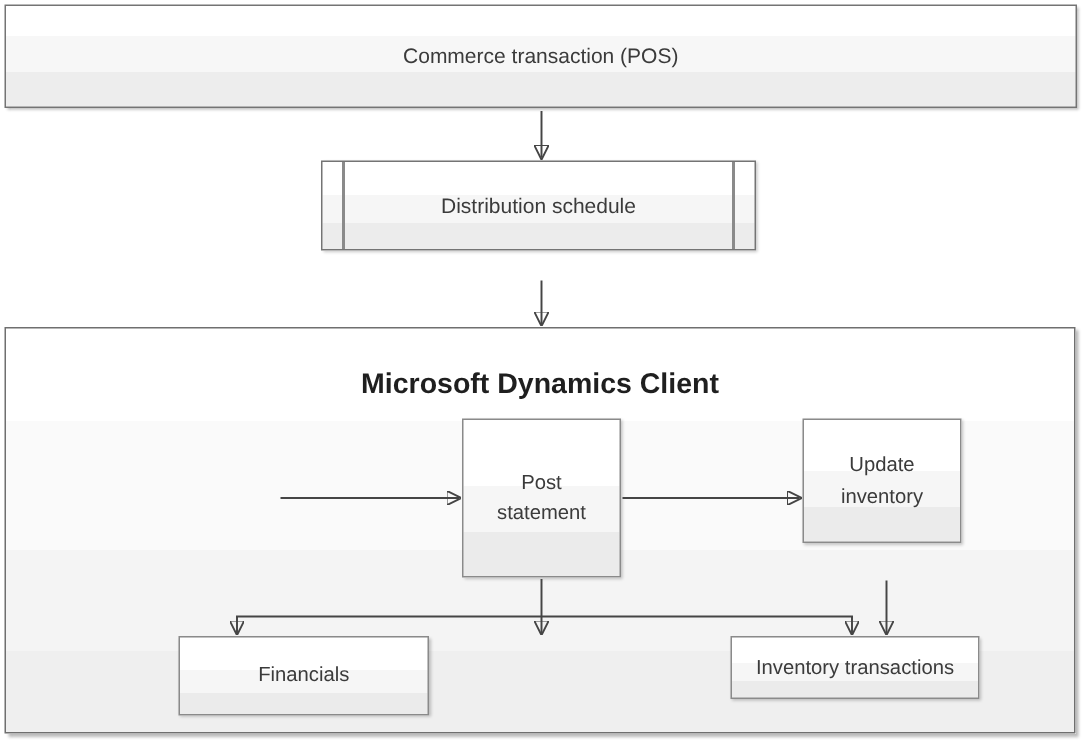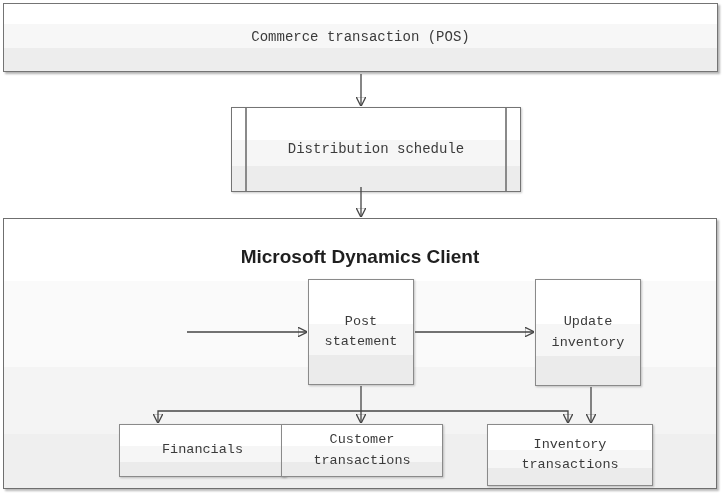--- a/index.html
+++ b/index.html
@@ -18,32 +18,32 @@
     align-items: center;
     justify-content: center;
     text-align: center;
     box-sizing: border-box;
     border: 1px solid #8a8a8a;
     background: linear-gradient(180deg, #ffffff 0%, #ffffff 42%, #f6f6f6 42%, #f6f6f6 72%, #ebebeb 72%, #ebebeb 100%);
     box-shadow: 1px 1px 2px rgba(0,0,0,0.22);
     font-size: 13.5px;
     line-height: 1.5;
   }
-  .node .label { display: block; width: 100%; padding: 0 10px; font-family: Liberation Mono, monospace; }
+  .node .label { display: block; width: 100%; padding: 0 10px; }
 
   .banner {
     left: 3px; top: 3px; width: 715px; height: 69px;
     border-color: #747474;
     font-size: 14px;
     background: linear-gradient(180deg, #ffffff 0%, #ffffff 30%, #f7f7f7 30%, #f7f7f7 66%, #ededed 66%, #ededed 100%);
     box-shadow: 1.5px 1.5px 2px rgba(0,0,0,0.3);
   }
 
   .predefined {
-    left: 231px; top: 107px; width: 290px; height: 85px;
+    left: 214px; top: 107px; width: 290px; height: 60px;
     border-color: #747474;
     font-size: 14px;
     background: linear-gradient(180deg, #ffffff 0%, #ffffff 38%, #f6f6f6 38%, #f6f6f6 70%, #ececec 70%, #ececec 100%);
   }
   .predefined-bar {
     position: absolute; top: 0; bottom: 0; width: 2px;
     background: #8a8a8a;
   }
   .predefined-bar.left  { left: 13px; }
   .predefined-bar.right { right: 13px; }
@@ -64,25 +64,25 @@
     position: absolute;
     left: 0; right: 0; top: 27px;
     text-align: center;
     font-weight: bold;
     font-size: 19px;
     color: #1f1f1f;
   }
 
   .proc-calculate { left: 80px;  top: 280px; width: 106px; height: 105px; }
   .proc-post      { left: 308px; top: 279px; width: 106px; height: 106px; }
-  .proc-update    { left: 535px; top: 279px; width: 106px; height: 107px; }
+  .proc-update    { left: 535px; top: 279px; width: 106px; height: 83px; }
 
   .out-financials { left: 76px;  top: 424px; width: 167px; height: 53px; margin-left: 43px; }
   .out-customer   { left: 281px; top: 424px; width: 162px; height: 53px; }
-  .out-inventory  { left: 487px; top: 424px; width: 166px; height: 62px; }
+  .out-inventory  { left: 487px; top: 424px; width: 166px; height: 42px; }
 
   .connectors {
     position: absolute;
     left: 0; top: 0;
     width: 724px; height: 498px;
     pointer-events: none;
   }
   .connectors path {
     fill: none;
     stroke: #454545;
@@ -114,23 +114,20 @@
   </div>
 
   <div class="node proc-update">
     <span class="label">Update inventory</span>
   </div>
 
   <div class="node out-financials">
     <span class="label">Financials</span>
   </div>
 
-  <div class="node out-customer">
-    <span class="label">Customer transactions</span>
-  </div>
 
   <div class="node out-inventory">
     <span class="label">Inventory transactions</span>
   </div>
 
   <svg class="connectors" viewBox="0 0 724 498" xmlns="http://www.w3.org/2000/svg">
     <defs>
       <marker id="arrowhead" viewBox="0 0 10 10" refX="8.5" refY="5" markerWidth="7.5" markerHeight="7.5" orient="auto">
         <path d="M0 0 L10 5 L0 10 Z" fill="#3d3d3d"></path>
       </marker>

